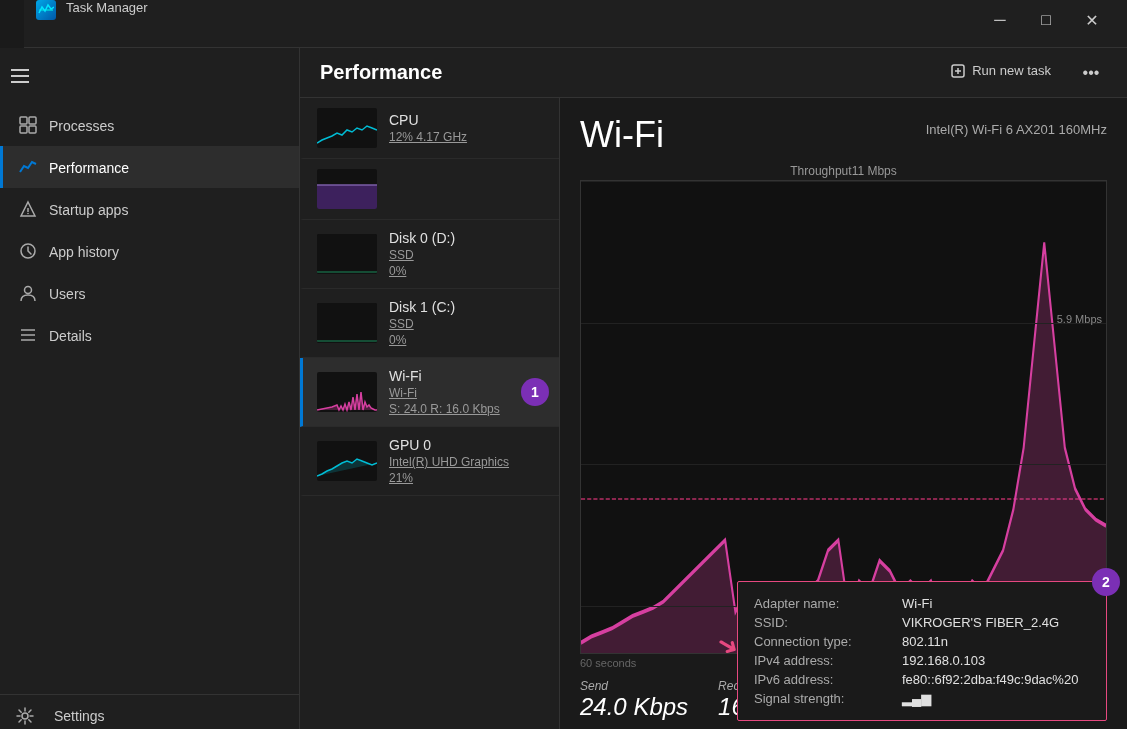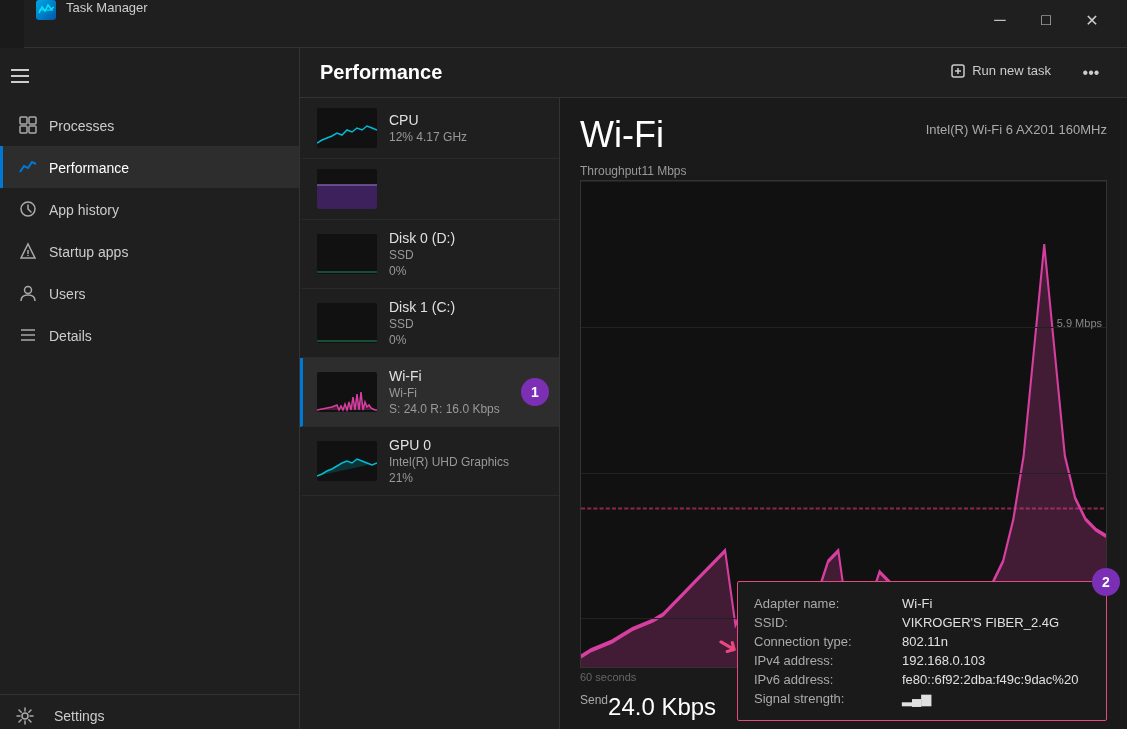--- a/index.html
+++ b/index.html
@@ -172,21 +172,21 @@
     .resource-thumb {
       width: 60px; height: 40px;
       background: #111;
       flex-shrink: 0;
       border-radius: 2px;
       overflow: hidden;
       position: relative;
     }
     .resource-info { flex: 1; }
     .resource-name { font-size: 14px; color: #e0e0e0; font-weight: 500; }
-    .resource-sub { font-size: 12px; color: #999; margin-top: 2px; }
+    .resource-sub { font-size: 12px; color: #999; margin-top: 2px; text-decoration: underline; }
 
     
     .mini-chart { width: 60px; height: 40px; }
 
     
     .detail-panel {
       flex: 1;
       display: flex;
       flex-direction: column;
       padding: 16px 20px;
@@ -205,21 +205,21 @@
       color: #fff;
     }
     .detail-device {
       font-size: 13px;
       color: #aaa;
       text-align: right;
       padding-top: 8px;
     }
     .chart-label {
       display: flex;
-      justify-content: flex-start;
+      justify-content: center;
       font-size: 12px;
       color: #999;
       margin-bottom: 2px;
     }
     .main-chart-container {
       flex: 1;
       background: #111;
       border: 1px solid #333;
       position: relative;
       overflow: hidden;
@@ -238,21 +238,21 @@
       margin-top: 3px;
     }
 
     
     .bottom-stats {
       display: flex;
       gap: 30px;
       margin-top: 10px;
       position: relative;
     }
-    .stat-item { display: flex; flex-direction: row; }
+    .stat-item { display: flex; flex-direction: column; font-style: italic; }
     .stat-label { font-size: 12px; color: #aaa; }
     .stat-value { font-size: 24px; color: #fff; font-weight: 300; }
 
     
     .info-panel {
       position: absolute;
       right: 0;
       bottom: 0;
       width: 370px;
       background: #1a1a1a;
@@ -334,36 +334,36 @@
         <svg width="18" height="18" viewBox="0 0 18 18">
           <polyline points="1,14 5,8 9,10 13,4 17,6" stroke="#0078d4" stroke-width="2" fill="none"></polyline>
         </svg>
       </div>
       <span>Performance</span>
     </div>
 
     <div class="sidebar-item">
       <div class="sidebar-item-icon">
         <svg width="18" height="18" viewBox="0 0 18 18">
-          <circle cx="9" cy="9" r="7" fill="none" stroke="#aaa" stroke-width="1.5"></circle>
-          <polyline points="9,5 9,9 12,12" stroke="#aaa" stroke-width="1.5" fill="none" stroke-linecap="round"></polyline>
-        </svg>
-      </div>
-      <span>App history</span>
-    </div>
-
-    <div class="sidebar-item">
-      <div class="sidebar-item-icon">
-        <svg width="18" height="18" viewBox="0 0 18 18">
           <polygon points="9,2 16,16 2,16" fill="none" stroke="#aaa" stroke-width="1.5"></polygon>
           <line x1="9" y1="8" x2="9" y2="12" stroke="#aaa" stroke-width="1.5"></line>
           <circle cx="9" cy="13.5" r="0.8" fill="#aaa"></circle>
         </svg>
       </div>
       <span>Startup apps</span>
+    </div>
+
+    <div class="sidebar-item">
+      <div class="sidebar-item-icon">
+        <svg width="18" height="18" viewBox="0 0 18 18">
+          <circle cx="9" cy="9" r="7" fill="none" stroke="#aaa" stroke-width="1.5"></circle>
+          <polyline points="9,5 9,9 12,12" stroke="#aaa" stroke-width="1.5" fill="none" stroke-linecap="round"></polyline>
+        </svg>
+      </div>
+      <span>App history</span>
     </div>
 
     <div class="sidebar-item">
       <div class="sidebar-item-icon">
         <svg width="18" height="18" viewBox="0 0 18 18">
           <circle cx="9" cy="6" r="3.5" fill="none" stroke="#aaa" stroke-width="1.5"></circle>
           <path d="M2,17 Q2,11 9,11 Q16,11 16,17" fill="none" stroke="#aaa" stroke-width="1.5"></path>
         </svg>
       </div>
       <span>Users</span>

